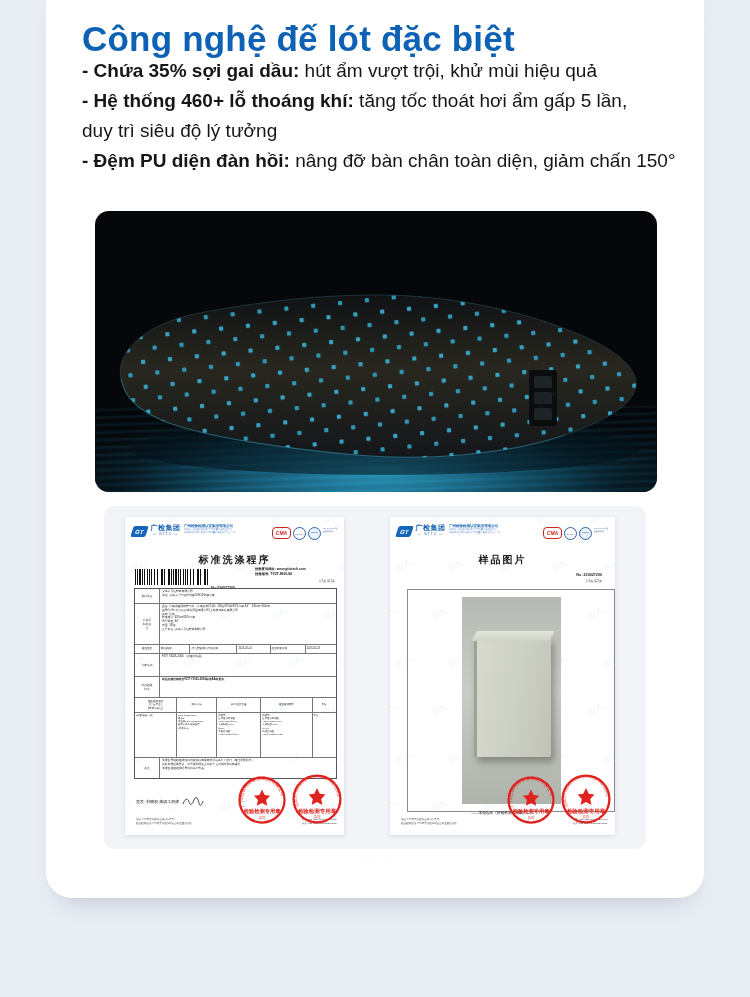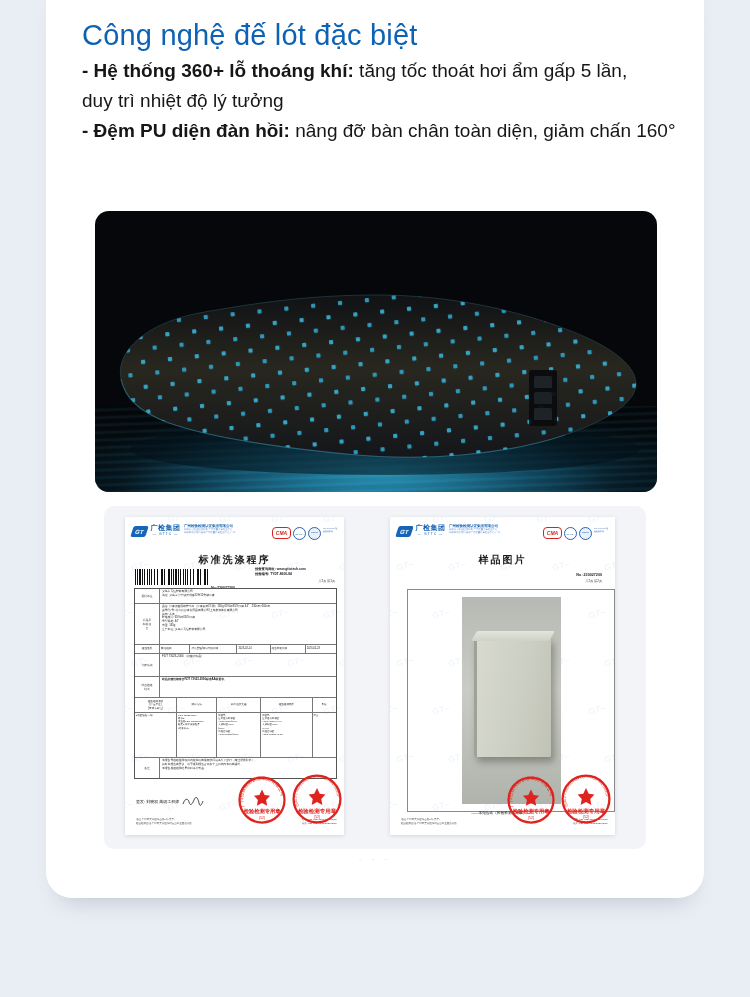--- a/index.html
+++ b/index.html
@@ -1,21 +1,21 @@
 <!DOCTYPE html>
 <html><head>
 <meta charset="utf-8">
 <style>
   html,body{margin:0;padding:0;}
   body{width:750px;height:997px;position:relative;overflow:hidden;
        background:#e9edf4;font-family:"Liberation Sans",sans-serif;}
   
   .card{position:absolute;left:46px;top:-26px;width:658px;height:924px;background:#ffffff;
         border-radius:26px;box-shadow:0 16px 22px -14px rgba(90,100,120,.30);}
-  .page-title{position:absolute;left:36px;top:45px;font-size:29px;font-weight:normal;
+  .page-title{position:absolute;left:36px;top:45px;font-size:35px;font-weight:bold;
         color:#0e62b5;letter-spacing:.2px;}
   .features{position:absolute;left:36px;top:82px;width:580px;color:#161616;}
   .feat{display:block;min-height:30px;line-height:30px;font-size:19px;white-space:nowrap;}
   .feat .lead{font-weight:bold;}
   
   .insole-fig{position:absolute;left:49px;top:237px;width:562px;height:281px;border-radius:14px;
         overflow:hidden;background:#05070a;}
   .water{position:absolute;left:0;right:0;bottom:0;height:86px;
         background:radial-gradient(55% 135% at 48% 110%, rgba(46,160,200,.85), rgba(22,95,125,.40) 55%, rgba(5,25,38,0) 80%),
                    linear-gradient(rgba(4,14,20,.1), rgba(7,32,44,.55));}
@@ -91,23 +91,24 @@
   .panel-hint{position:absolute;left:0;top:881px;width:100%;text-align:center;color:#d4d7dc;font-size:8px;letter-spacing:4px;}
 </style>
 </head>
 <body>
 
 <div class="card">
 
   <div class="page-title">Công nghệ đế lót đặc biệt</div>
 
   <div class="features">
-    <span class="feat"><span class="lead">- Hệ thống 360+ lỗ thoáng khí:</span><span> tăng tốc thoát hơi ẩm gấp 5 lần,</span></span>
-    <span class="feat"><span class="lead"></span><span>duy trì nhiệt độ lý tưởng</span></span>
-    <span class="feat"><span class="lead">- Đệm PU diện đàn hồi:</span><span> nâng đỡ bàn chân toàn diện, giảm chấn 160°</span></span>
+    <span class="feat"><span class="lead">- Chứa 35% sợi gai dầu:</span><span> hút ẩm vượt trội, khử mùi hiệu quả</span></span>
+    <span class="feat"><span class="lead">- Hệ thống 460+ lỗ thoáng khí:</span><span> tăng tốc thoát hơi ẩm gấp 5 lần,</span></span>
+    <span class="feat"><span class="lead"></span><span>duy trì siêu độ lý tưởng</span></span>
+    <span class="feat"><span class="lead">- Đệm PU diện đàn hồi:</span><span> nâng đỡ bàn chân toàn diện, giảm chấn 150°</span></span>
   </div>
 
   <div class="insole-fig">
     <div class="water"></div>
     <div class="streaks"></div>
     <svg class="insole-svg" viewBox="0 0 562 281">
       <defs>
         <linearGradient id="ig" x1="0" y1="0" x2="0" y2="1">
           <stop offset="0" stop-color="#101215"></stop>
             <stop offset="0.45" stop-color="#28271f"></stop>

